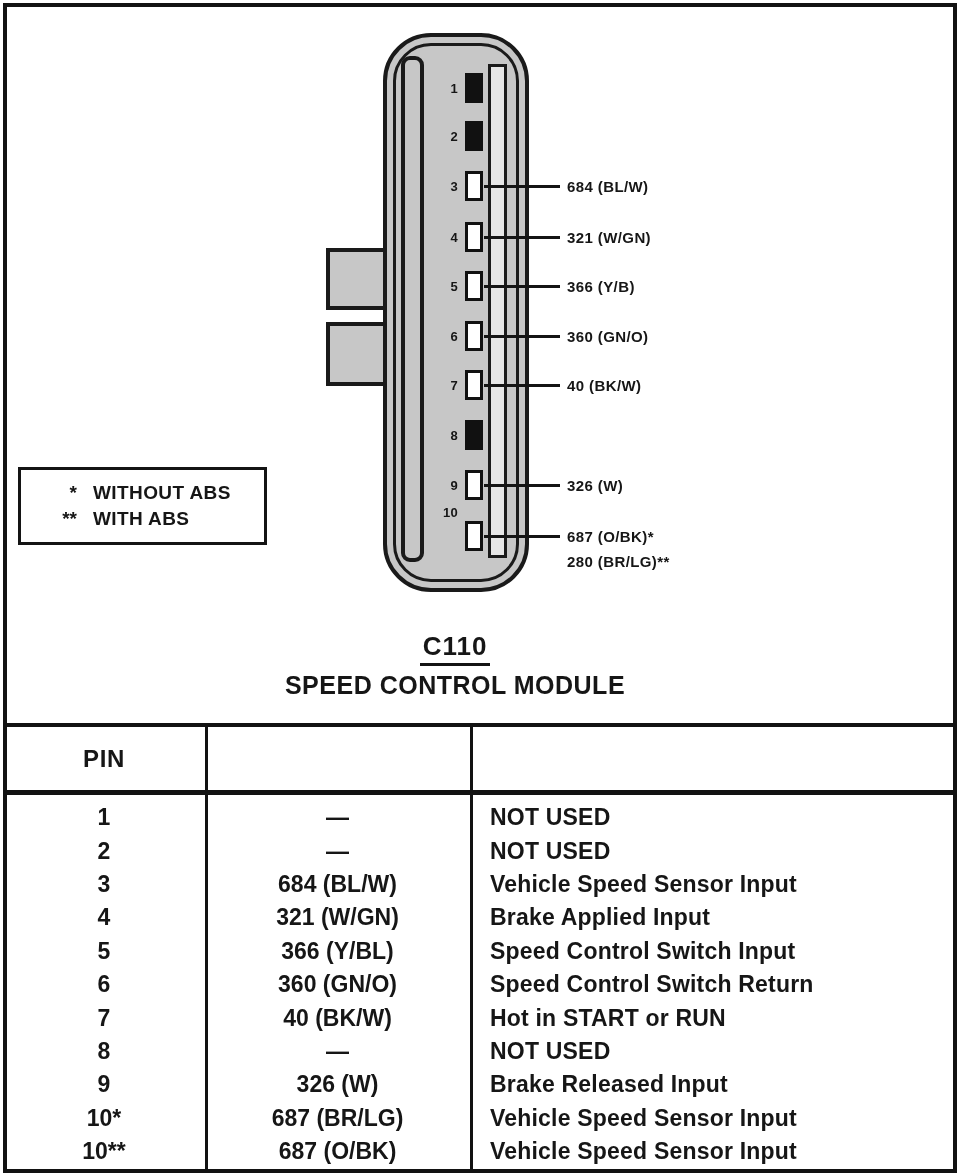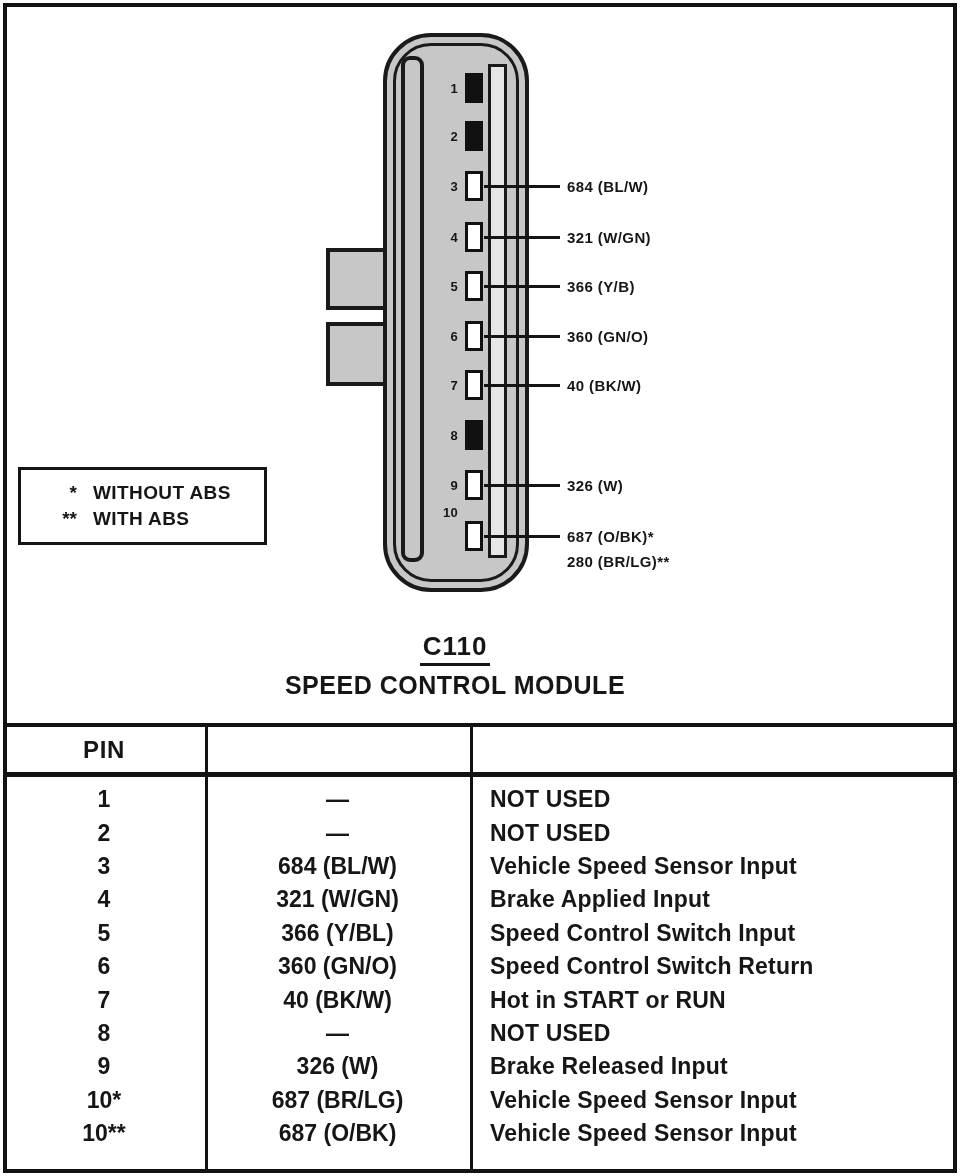--- a/index.html
+++ b/index.html
@@ -147,21 +147,21 @@
     position: absolute;
     top: 0; bottom: 0;
     width: 3px;
     background: #121212;
   }
   .v1 { left: 202px; }
   .v2 { left: 467px; }
   .thead {
     display: flex;
     align-items: center;
-    height: 50px;
+    height: 68px;
     border-bottom: 5px solid #121212;
     font-size: 24px;
     letter-spacing: 0.6px;
   }
   .tbody { padding-top: 6px; }
   .trow {
     display: flex;
     align-items: center;
     height: 33.4px;
     font-size: 23px;

